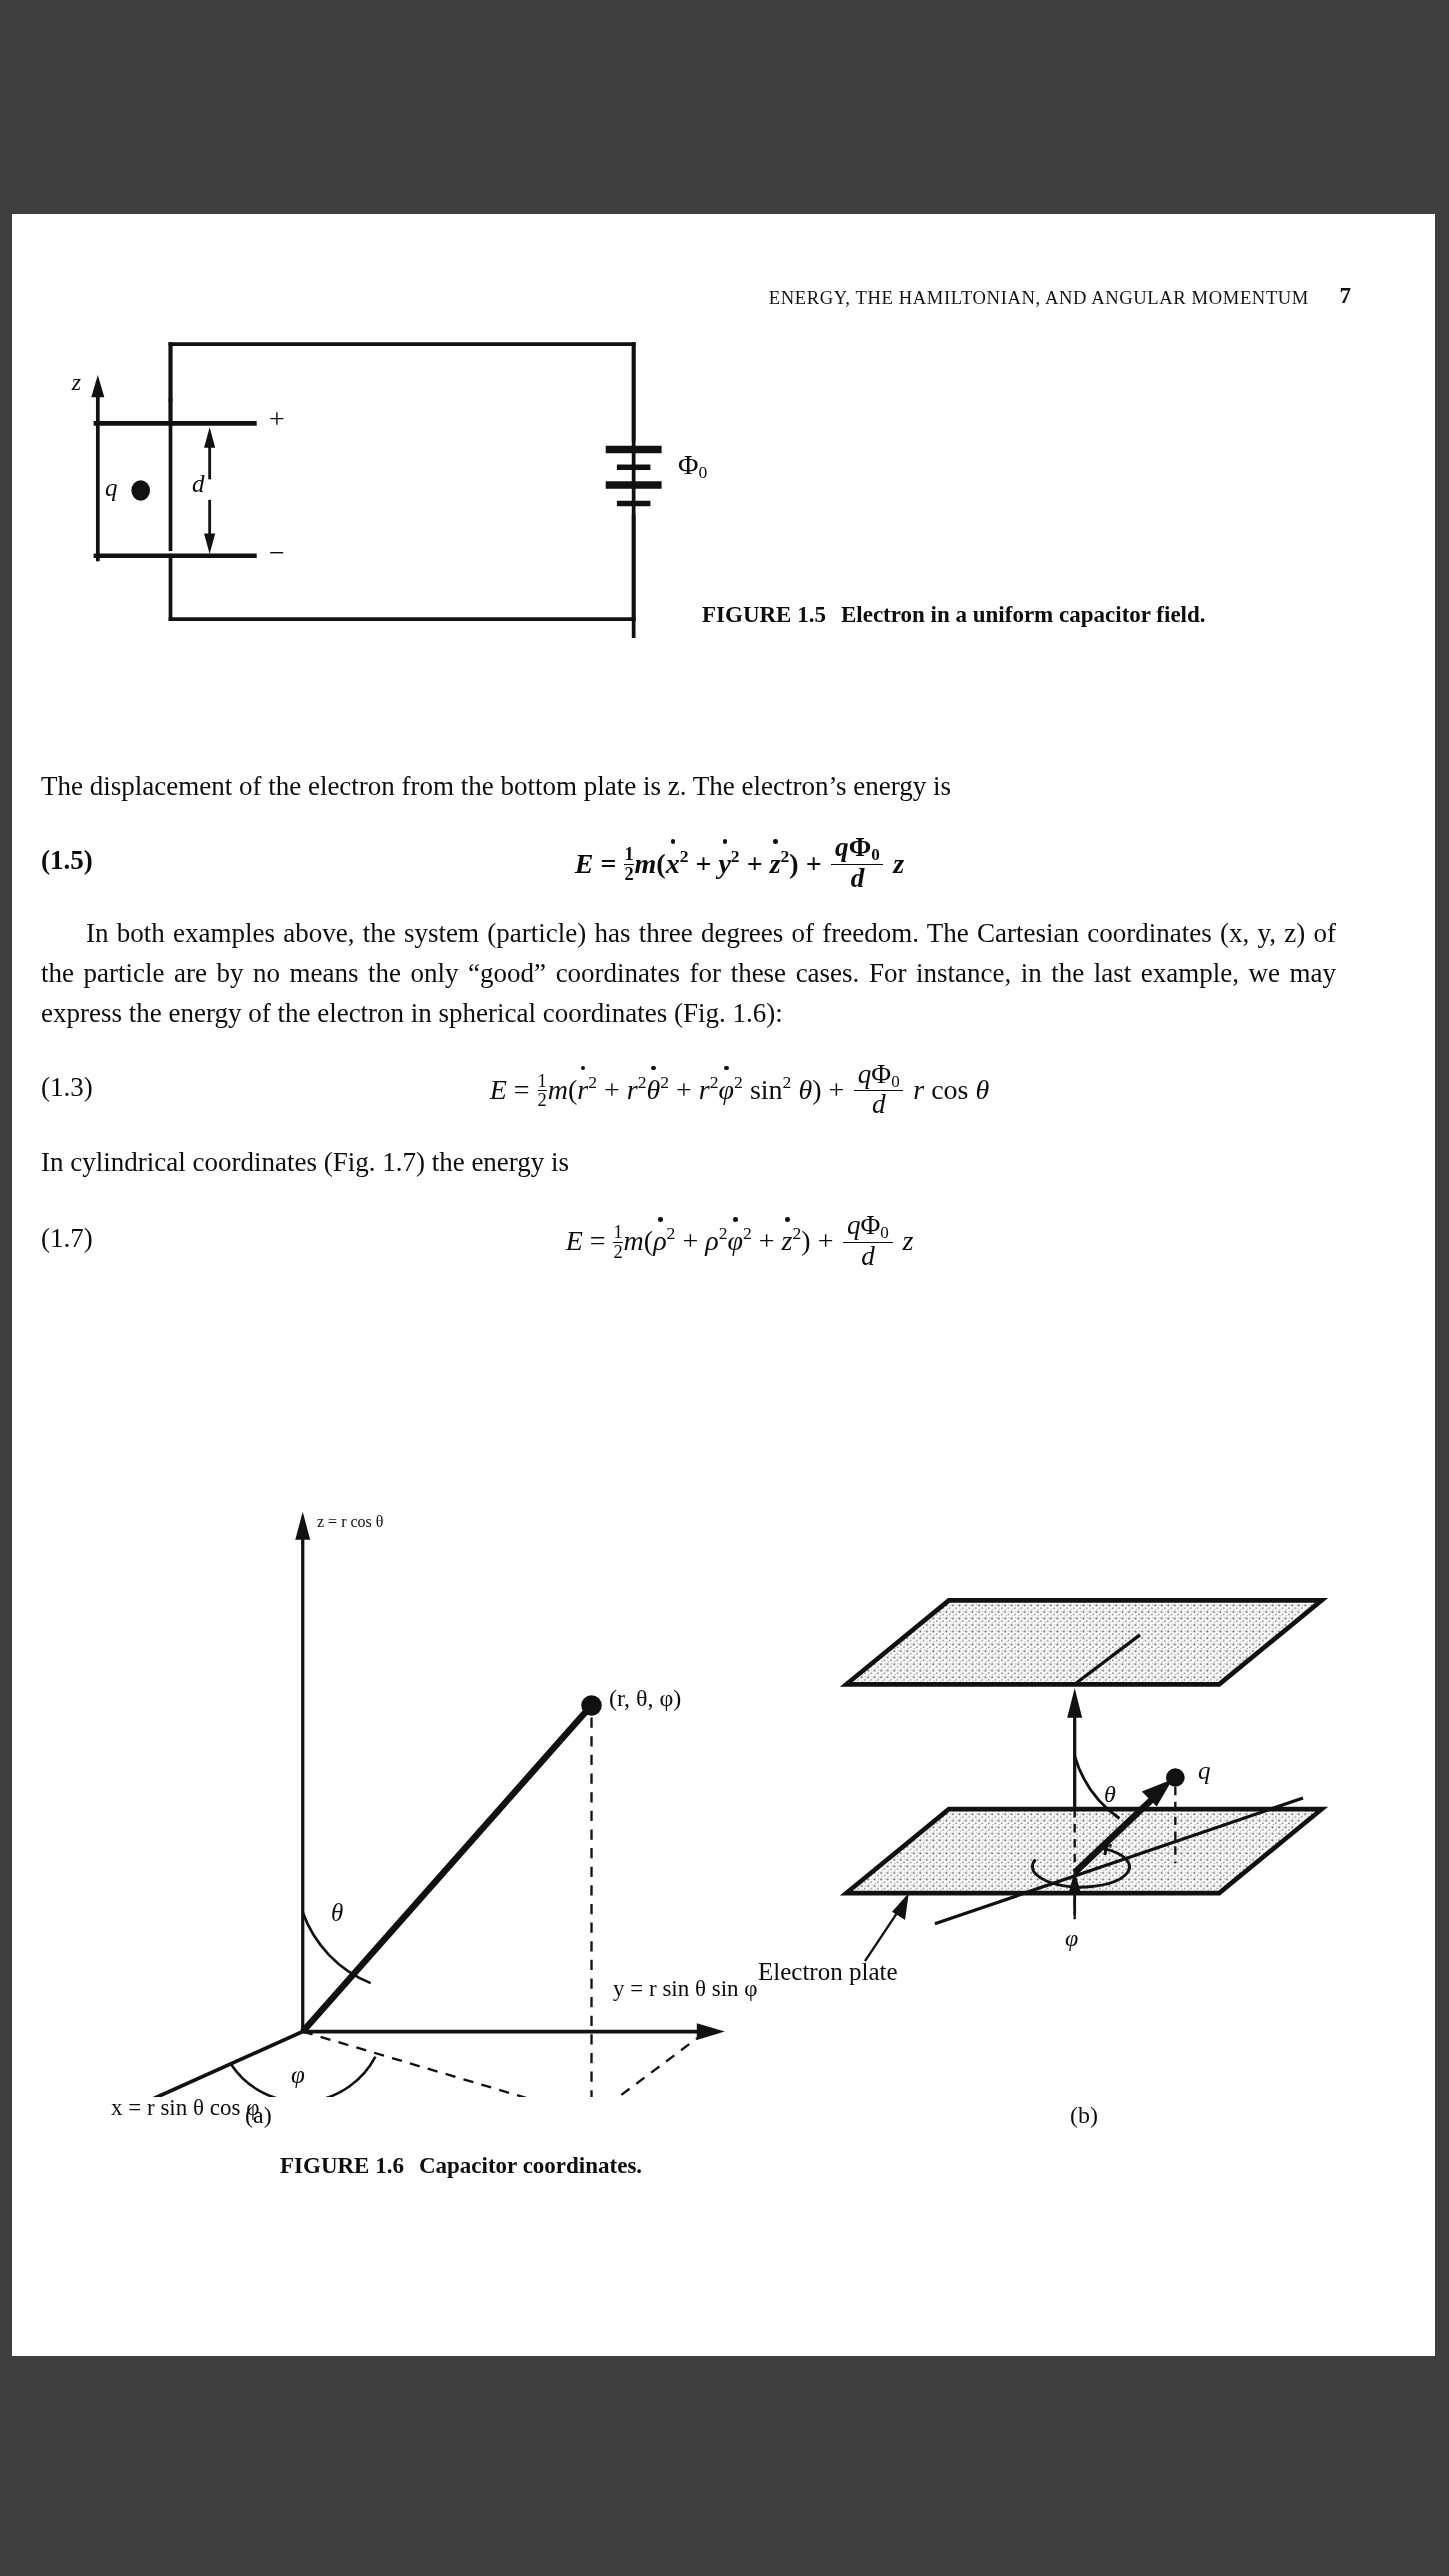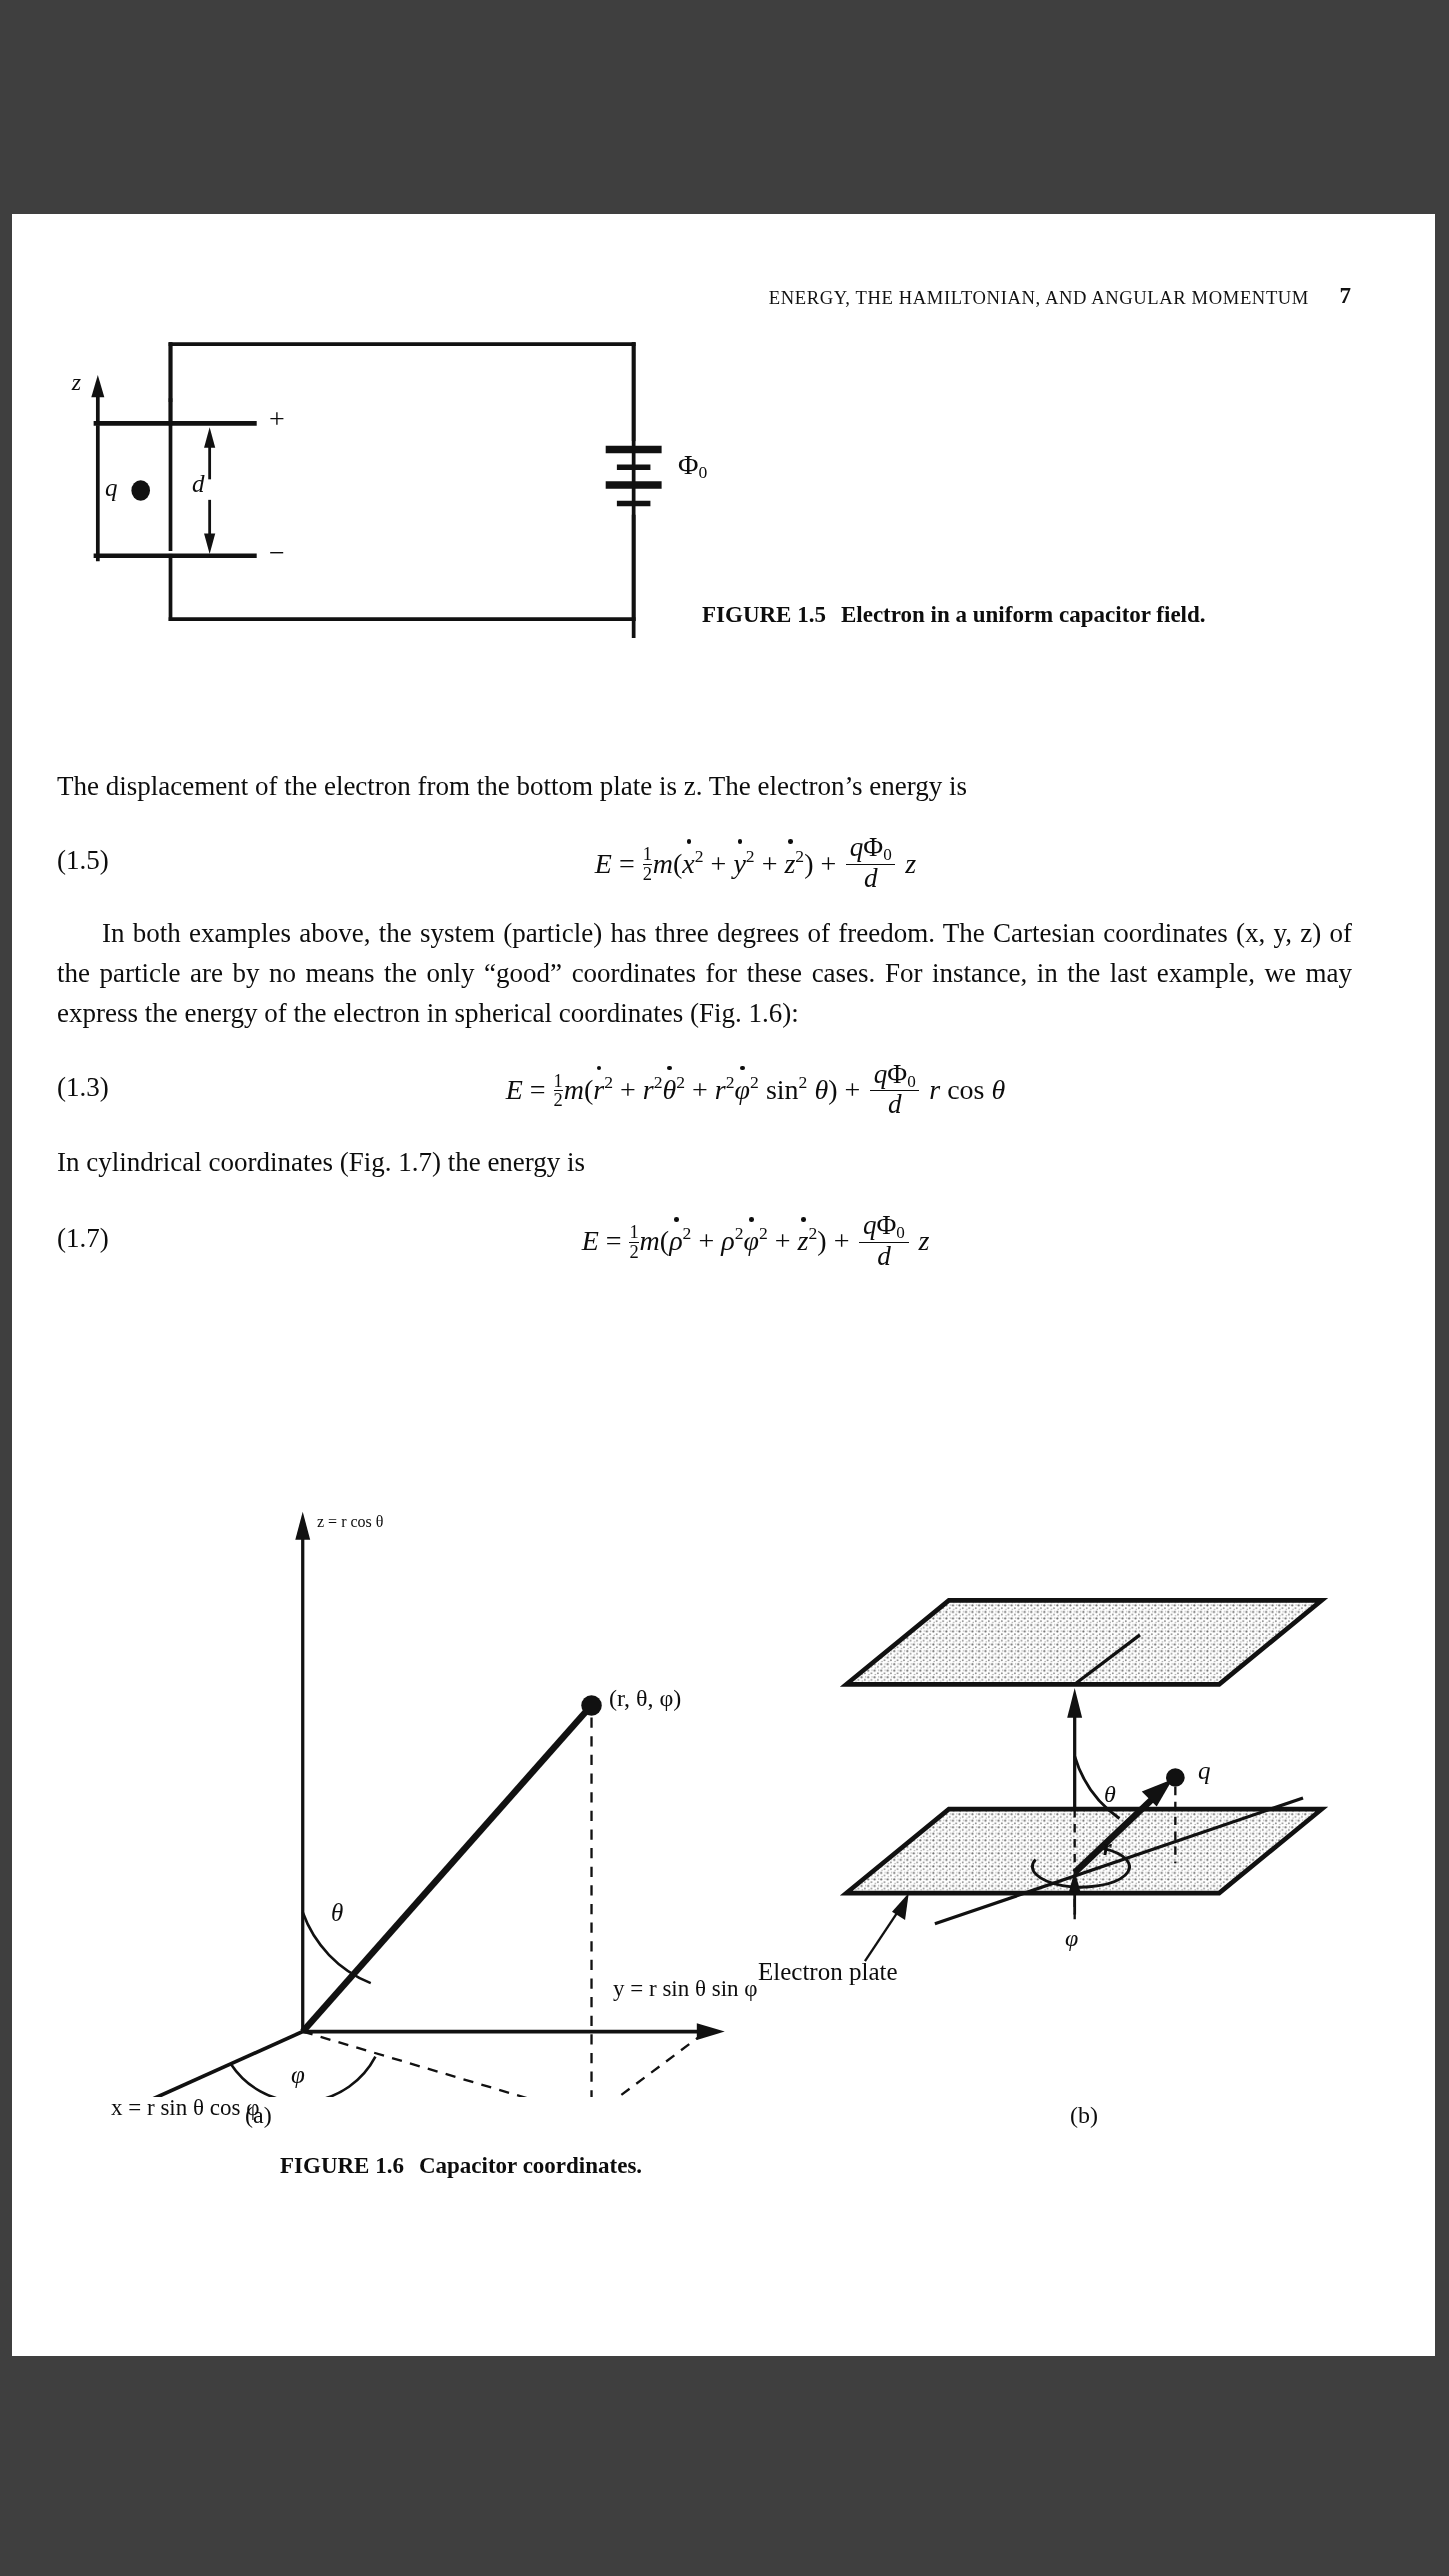--- a/index.html
+++ b/index.html
@@ -49,21 +49,21 @@
     top: -3.7px;
     font-family: "Liberation Serif", serif;
     font-size: 23px;
     font-weight: bold;
     color: #111;
   }
 
   
   .textblock {
     position: absolute;
-    left: 45px;
+    left: 29px;
     width: 1295px;
   }
   p.body {
     margin: 0;
     font-size: 27px;
     line-height: 40px;
     color: #0d0d0d;
     text-align: justify;
     font-family: "Liberation Serif", serif;
   }
@@ -216,21 +216,21 @@
 
     <div class="figcap" style="left:634px; top:272px;">
       <span class="lbl">FIGURE 1.5</span><span>Electron in a uniform capacitor field.</span>
     </div>
   </div>
 
   <div class="textblock" style="top:552px;">
 
     <p class="body">The displacement of the electron from the bottom plate is z. The electron’s energy is</p>
 
-    <div class="eqrow" style="height:86px; margin-top:20.5px;">
+    <div class="eqrow" style="height:86px; margin-top:20.5px;font-weight:bold;">
       <div class="eqnum">(1.5)</div>
       <div class="eqbody">
         <span class="shift">
           <i class="v">E</i> =
           <span class="halffrac"><span class="num">1</span><span class="den">2</span></span><i class="v">m</i>(<span class="dotted"><i class="v">x</i></span><sup class="e">2</sup>
           + <span class="dotted"><i class="v">y</i></span><sup class="e">2</sup>
           + <span class="dotted"><i class="v">z</i></span><sup class="e">2</sup>) +
           <span class="frac"><span class="num"><i class="v">q</i>Φ<sub class="e">0</sub></span><span class="den"><i class="v">d</i></span></span>
           <i class="v">z</i>
         </span>

